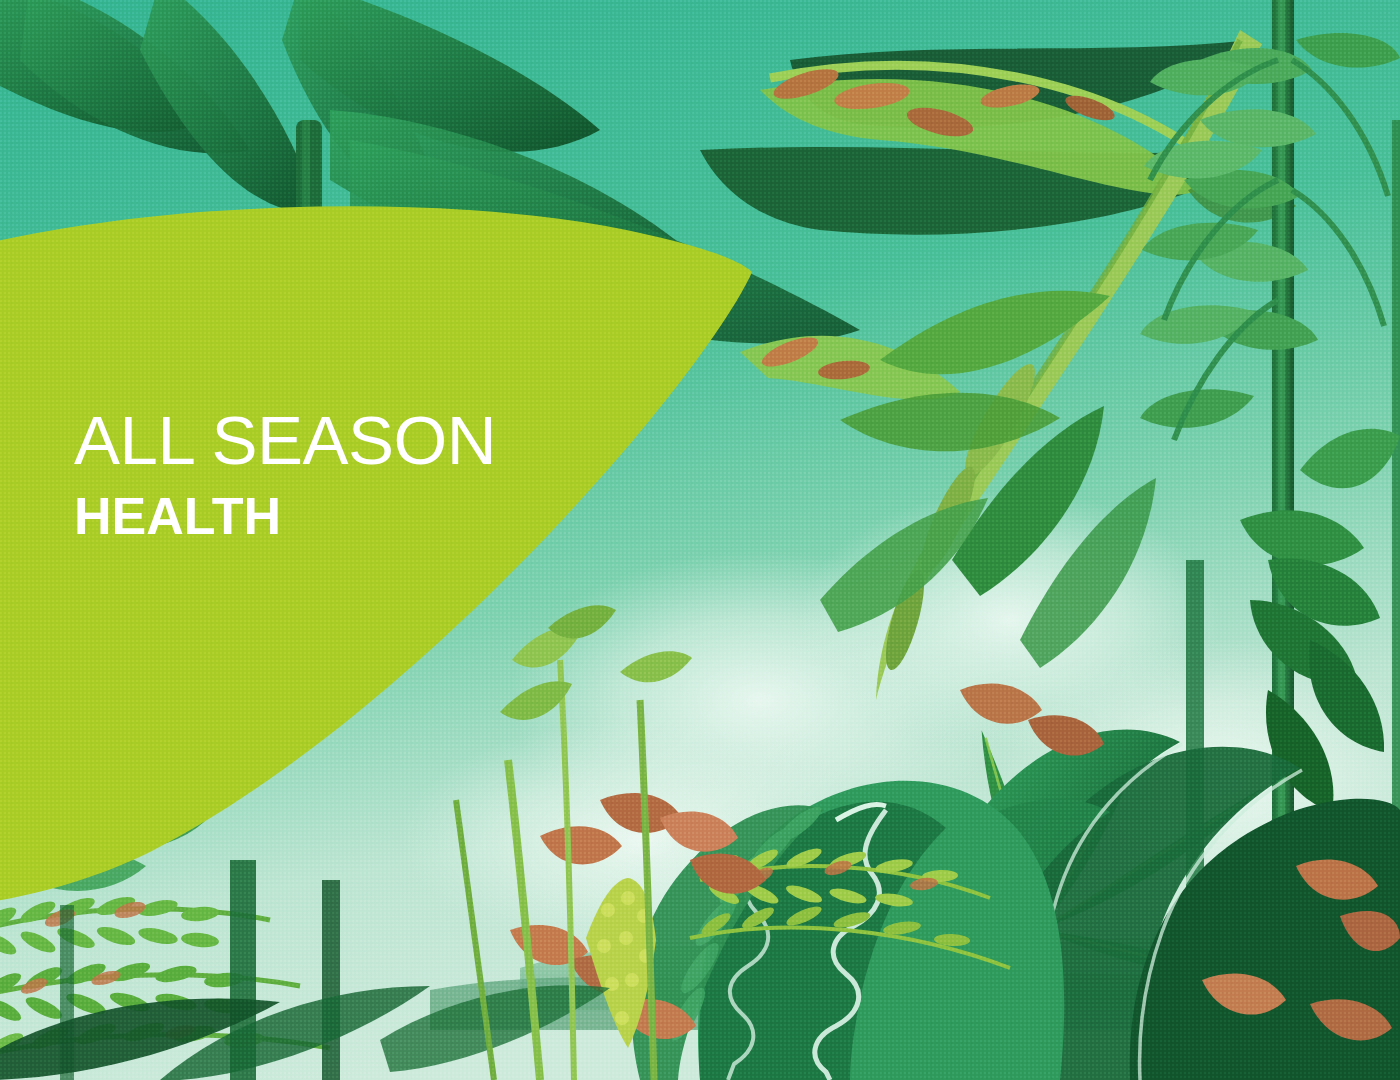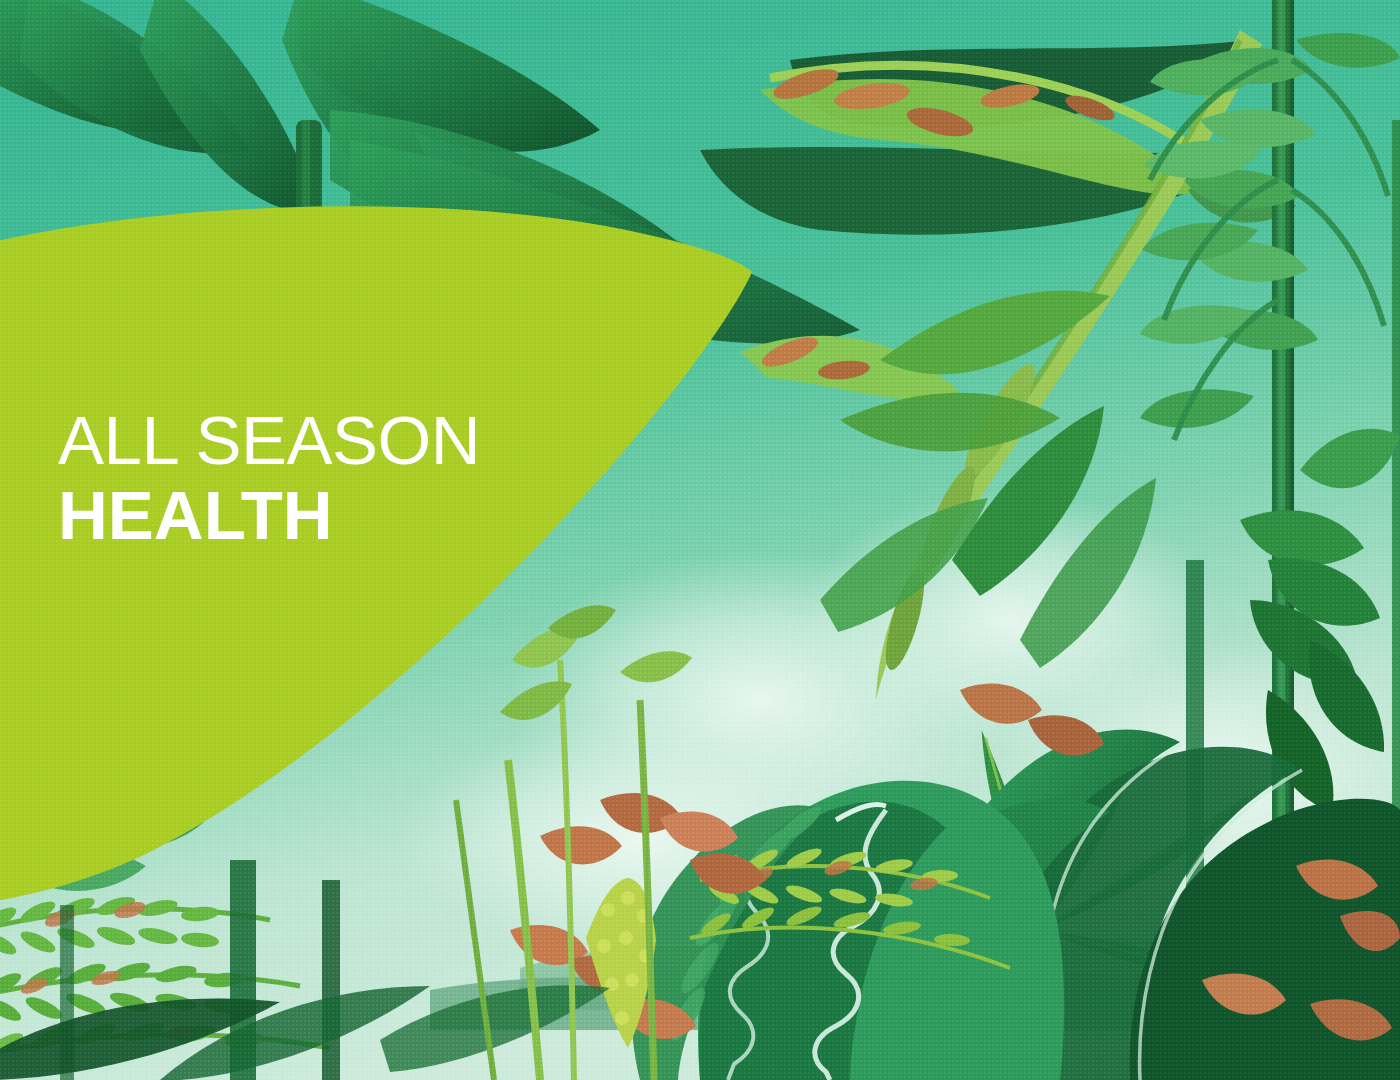--- a/index.html
+++ b/index.html
@@ -8,37 +8,37 @@
     width:1400px;height:1080px;
     overflow:hidden;
     font-family:"Liberation Sans", sans-serif;
     background:#3fbb95;
   }
   svg.scene{position:absolute;top:0;left:0;width:1400px;height:1080px;display:block;}
 
   
   #hero-text{
     position:absolute;
-    left:58px; top:404px;
+    left:74px; top:404px;
     width:560px;
     z-index:40;
     pointer-events:none;
   }
   #title-line-1{
     display:block;
     font-size:69px;
     line-height:74px;
     font-weight:300;
     color:#ffffff;
     letter-spacing:-0.5px;
     white-space:nowrap;
   }
   #title-line-2{
     display:block;
-    font-size:69px;
+    font-size:52px;
     line-height:76px;
     font-weight:700;
     color:#ffffff;
     letter-spacing:0px;
     white-space:nowrap;
   }
   #subtitle{
     display:block;
     margin-top:52px;
     font-size:25px;

